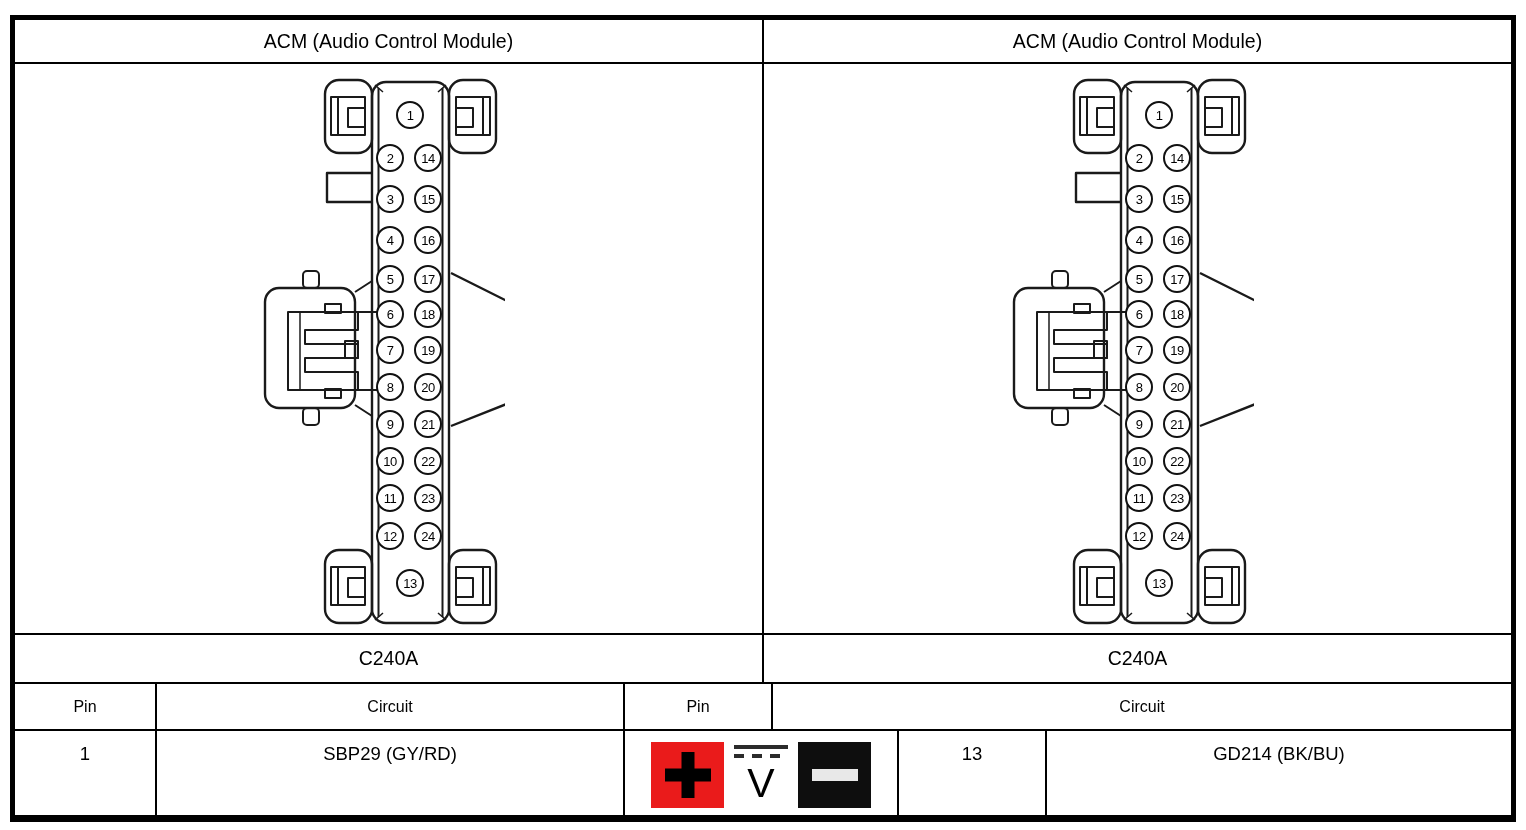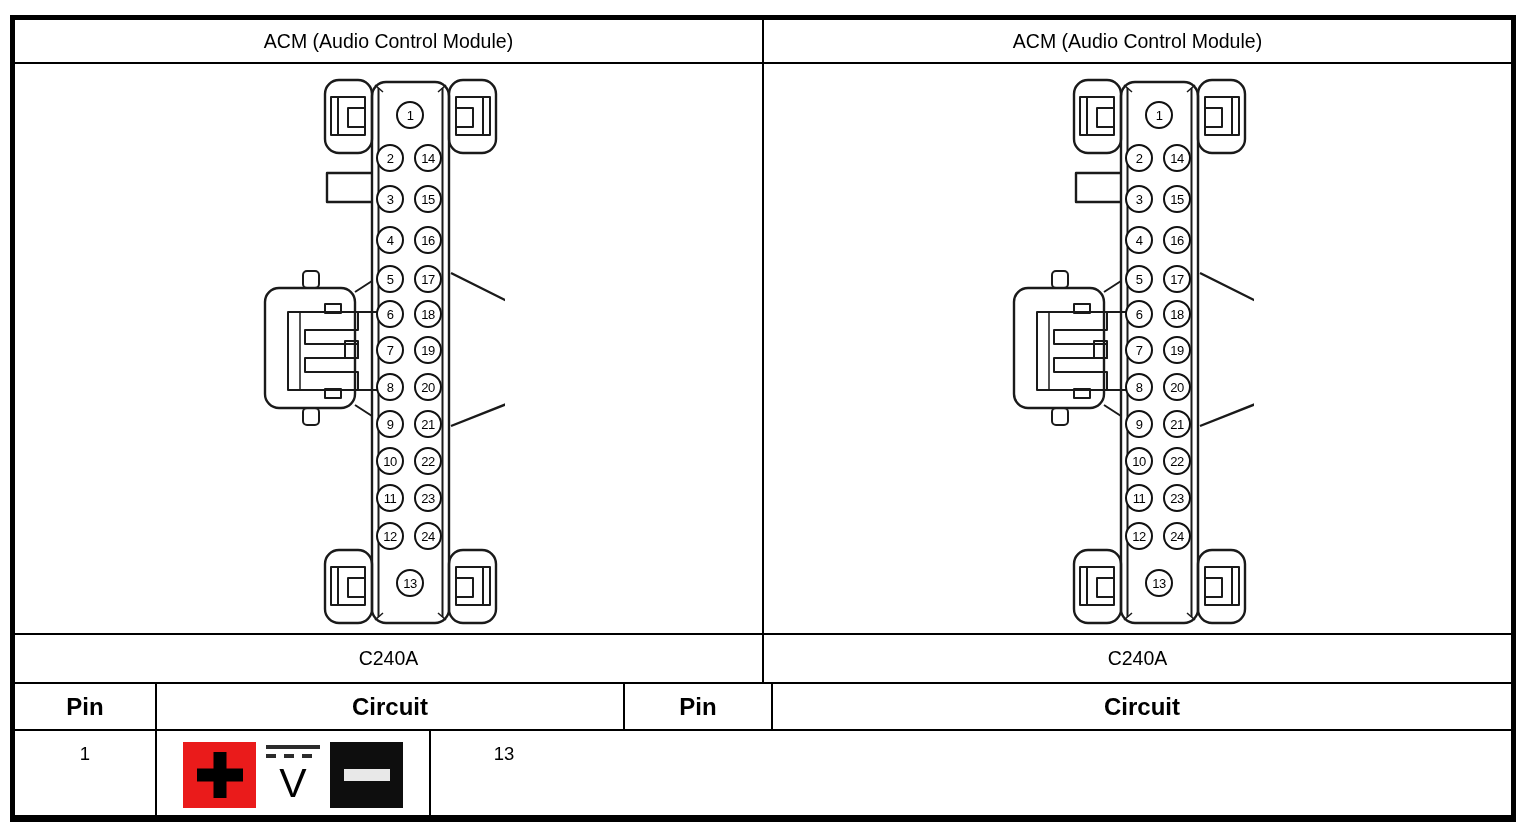--- a/index.html
+++ b/index.html
@@ -22,21 +22,21 @@
   .connector svg{position:absolute;left:0;top:0;}
   .pins{position:absolute;left:0;top:0;width:100%;height:100%;}
   .pin{position:absolute;width:24px;height:24px;border:2px solid #111;border-radius:50%;
        background:#fff;font-size:13px;letter-spacing:-0.5px;display:flex;
        align-items:center;justify-content:center;}
   
   .tc{box-sizing:border-box;display:flex;justify-content:center;}
   .tc + .tc{border-left:2px solid #000;}
   .c-pin1{width:140px;} .c-circ1{width:468px;} .c-meas{width:274px;}
   .c-pin2{width:148px;} .c-circ2{flex:1;}
-  .thead-row .tc{align-items:center;font-size:24px;font-weight:bold;}
+  .thead-row .tc{align-items:center;font-size:16px;}
   .tdata-row .tc{align-items:flex-start;padding-top:12px;font-size:18.5px;}
   .tdata-row .c-meas{padding-top:0;}
   .meas-icons{display:flex;gap:10px;margin-top:11px;height:66px;align-items:stretch;}
   .icon-plus{position:relative;width:73px;background:#ea1b1b;}
   .icon-plus::before,.icon-plus::after{content:"";position:absolute;left:50%;top:50%;
        transform:translate(-50%,-50%);background:#000;}
   .icon-plus::before{width:46px;height:13px;}
   .icon-plus::after{width:13px;height:46px;}
   .icon-dcv{width:54px;display:flex;flex-direction:column;align-items:center;}
   .dcv-solid{width:100%;height:4px;background:#2b2b2b;margin-top:3px;}
@@ -188,27 +188,29 @@
 
   <div class="row thead-row">
     <div class="tc c-pin1">Pin</div>
     <div class="tc c-circ1">Circuit</div>
     <div class="tc c-pin2">Pin</div>
     <div class="tc c-circ2">Circuit</div>
   </div>
 
   <div class="row tdata-row">
     <div class="tc c-pin1">1</div>
+    <div class="tc c-circ1">SBP29 (GY/RD)</div>
     <div class="tc c-meas">
       <div class="meas-icons">
         <div class="icon-plus"></div>
         <div class="icon-dcv">
           <div class="dcv-solid"></div>
           <div class="dcv-dash"></div>
           <div class="dcv-v">V</div>
         </div>
         <div class="icon-minus"></div>
       </div>
     </div>
     <div class="tc c-pin2">13</div>
+    <div class="tc c-circ2">GD214 (BK/BU)</div>
   </div>
 
 </div>
 
 </body></html>

